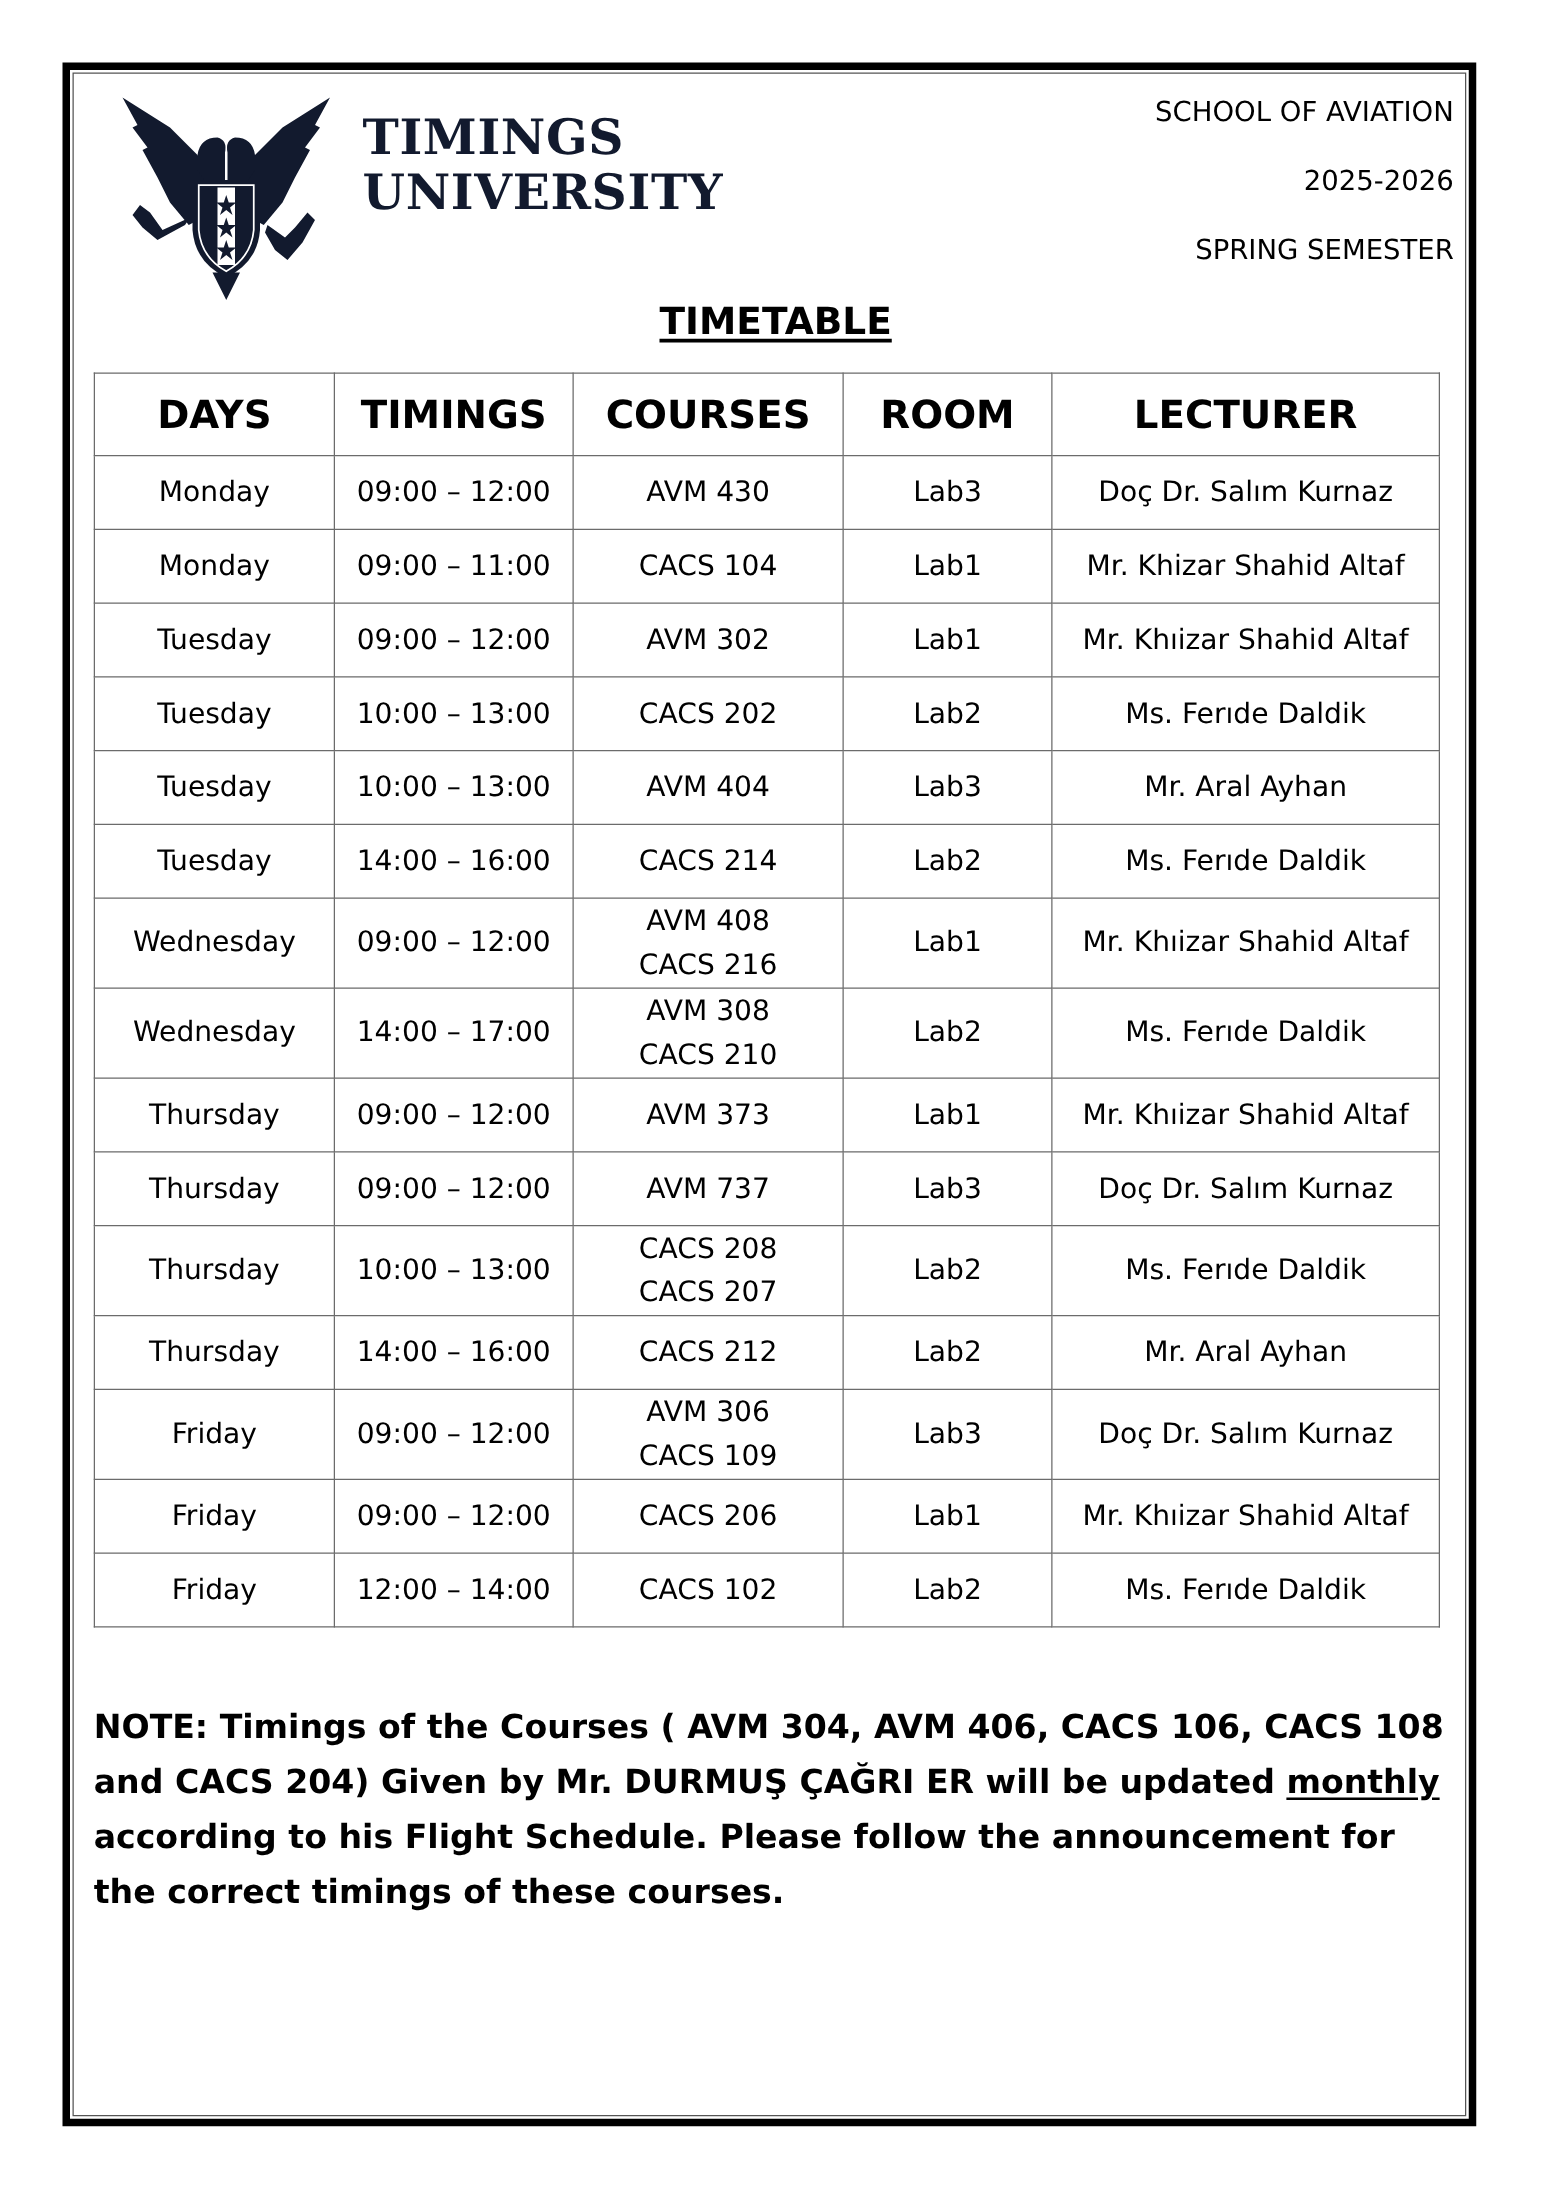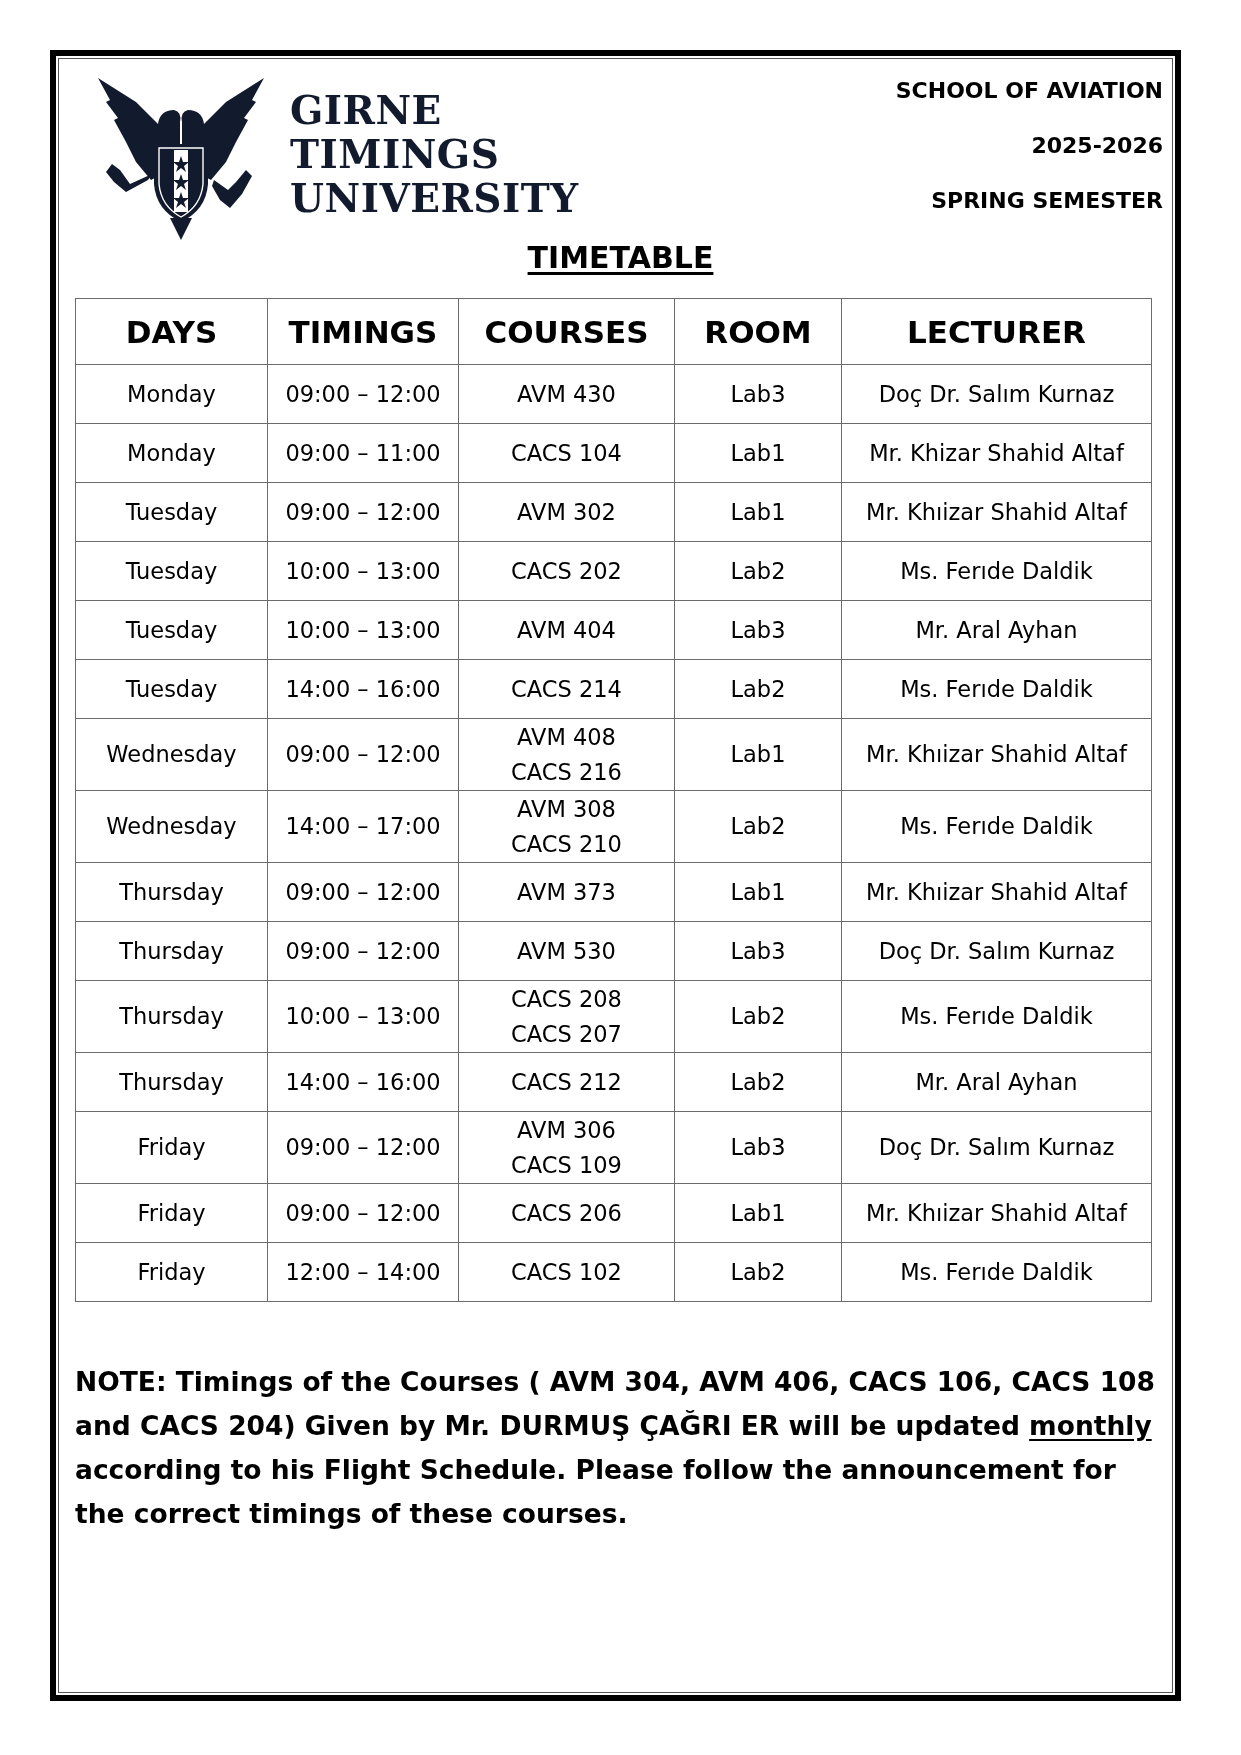--- a/index.html
+++ b/index.html
@@ -7,21 +7,21 @@
          font-family:"DejaVu Sans", "Liberation Sans", sans-serif; color:#000; }
   .frame-outer { position:absolute; left:50px; top:50px; width:1131px; height:1651px;
                  box-sizing:border-box; border:6px solid #000; }
   .frame-inner { position:absolute; left:58px; top:58px; width:1115px; height:1635px;
                  box-sizing:border-box; border:1px solid #555; }
   .logo { position:absolute; left:96px; top:72px; width:170px; height:170px; }
   .logo svg { width:100%; height:100%; display:block; }
   .wordmark { position:absolute; left:290px; top:88px; font-family:"DejaVu Serif","Liberation Serif",serif;
               font-weight:bold; color:#121a2e; font-size:39px; line-height:44px; letter-spacing:0.5px; }
   .wordmark div { white-space:nowrap; }
-  .school-info { position:absolute; right:78px; top:78px; text-align:right; font-weight:bold;
+  .school-info { position:absolute; right:78px; top:78px; text-align:right; font-weight:normal;
                  font-size:22px; line-height:26px; }
   .school-info div { margin-bottom:29px; white-space:nowrap; }
   .title { position:absolute; left:0; width:1241px; top:240px; text-align:center;
            font-weight:bold; font-size:30px; text-decoration:underline; text-underline-offset:4px; }
   table.tt { position:absolute; left:75px; top:298px; width:1077px; border-collapse:collapse; }
   table.tt th, table.tt td { border:1.5px solid #6b6b6b; text-align:center; vertical-align:middle;
                              padding:0; }
   table.tt th { font-weight:bold; font-size:31px; height:65px; }
   table.tt td { font-size:22.5px; line-height:35px; }
   tr.single td { height:58px; }
@@ -61,21 +61,20 @@
     <rect x="78" y="78" width="14" height="62" fill="#ffffff"></rect>
     <g fill="#121a2e">
       <polygon points="85,84 87,90 93,90 88,94 90,100 85,96 80,100 82,94 77,90 83,90"></polygon>
       <polygon points="85,102 87,108 93,108 88,112 90,118 85,114 80,118 82,112 77,108 83,108"></polygon>
       <polygon points="85,120 87,126 93,126 88,130 90,136 85,132 80,136 82,130 77,126 83,126"></polygon>
     </g>
   </svg>
 </div>
 
 <div class="wordmark">
-  <div>GIRNE</div>
   <div>TIMINGS</div>
   <div>UNIVERSITY</div>
 </div>
 
 <div class="school-info">
   <div>SCHOOL OF AVIATION</div>
   <div>2025-2026</div>
   <div>SPRING SEMESTER</div>
 </div>
 
@@ -172,21 +171,21 @@
         <td>
           <div>AVM 373</div>
         </td>
         <td>Lab1</td>
         <td>Mr. Khıizar Shahid Altaf</td>
       </tr>
       <tr class="single">
         <td>Thursday</td>
         <td>09:00 – 12:00</td>
         <td>
-          <div>AVM 530</div>
+          <div>AVM 737</div>
         </td>
         <td>Lab3</td>
         <td>Doç Dr. Salım Kurnaz</td>
       </tr>
       <tr class="double">
         <td>Thursday</td>
         <td>10:00 – 13:00</td>
         <td>
           <div>CACS 208</div>
           <div>CACS 207</div>

